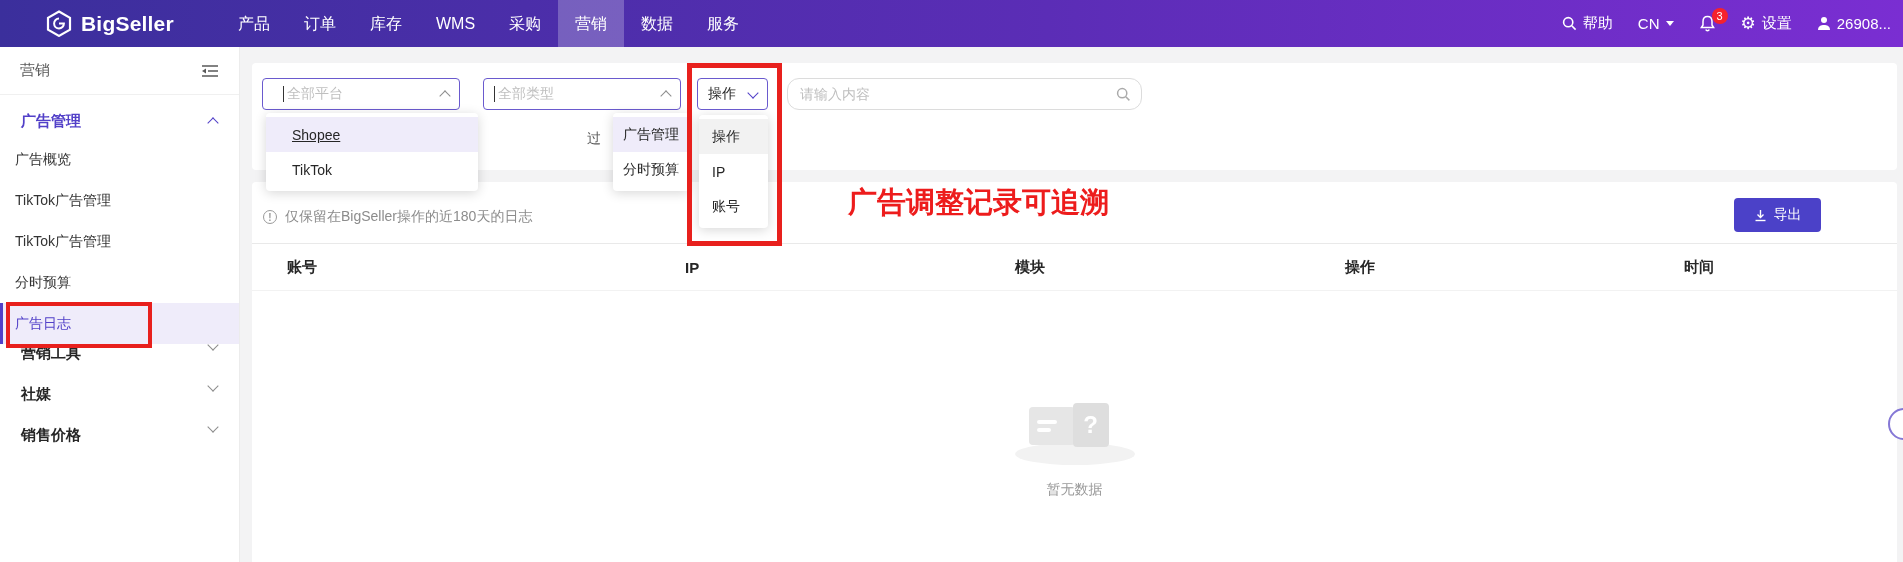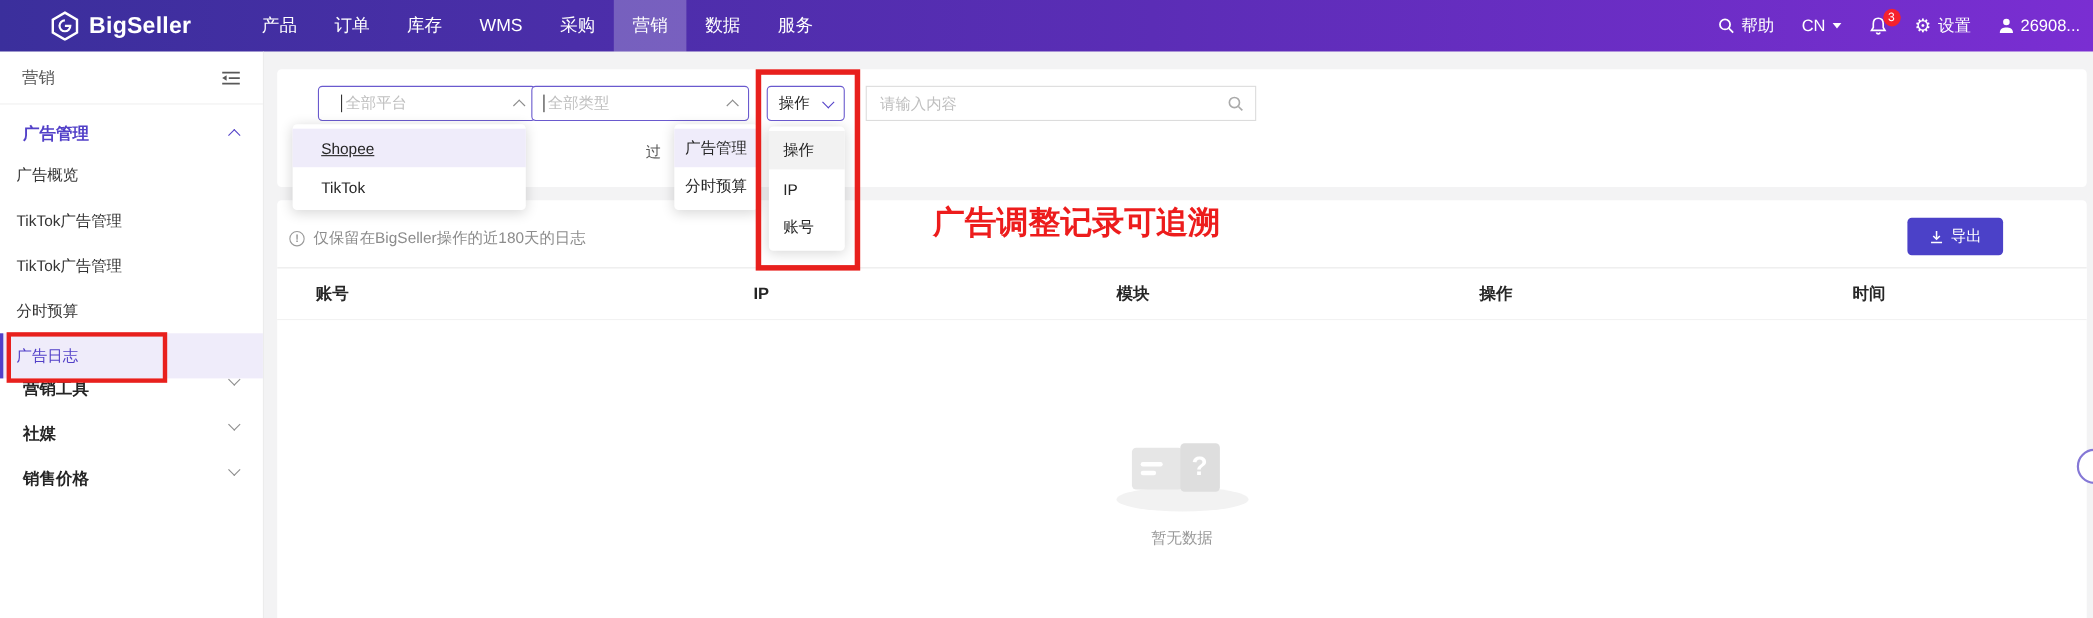--- a/index.html
+++ b/index.html
@@ -41,21 +41,21 @@
   #log-card{left:12px;top:135px;width:1645px;height:calc(100% - 135px);border-radius:4px 4px 0 0;}
   .sel{position:absolute;height:32px;background:#fff;border:1px solid #6a5ace;border-radius:4px;display:flex;
        align-items:center;padding:0 10px;font-size:14px;box-sizing:border-box;cursor:pointer;}
   .ph{color:#bfbfbf;}
   .cursor-bar{width:1px;height:16px;background:#333;margin-right:3px;}
   .sel .spacer{flex:1;}
   .panel{position:absolute;background:#fff;border-radius:4px;box-shadow:0 2px 12px rgba(0,0,0,.16);padding:4px 0;z-index:5;box-sizing:border-box;}
   .opt{height:35px;display:flex;align-items:center;font-size:14px;color:#262626;cursor:pointer;white-space:nowrap;}
   .opt.hl{background:#efecfa;}
   .opt.hlg{background:#f2f2f2;}
-  #search-box{position:absolute;left:547px;top:31px;width:355px;height:32px;border:1px solid #dcdcdc;border-radius:0;
+  #search-box{position:absolute;left:547px;top:31px;width:355px;height:32px;border:1px solid #dcdcdc;border-radius:12px;
               background:#fff;box-sizing:border-box;display:flex;align-items:center;padding:0 10px;}
   #search-box input{flex:1;border:none;outline:none;font-size:14px;color:#333;font-family:inherit;background:transparent;}
   #search-box input::placeholder{color:#bfbfbf;}
   #annotation{position:absolute;left:608px;top:136px;font-size:29px;font-weight:bold;color:#ed1c1c;z-index:8;white-space:nowrap;}
   #obscured{position:absolute;left:347px;top:83px;font-size:14px;color:#595959;z-index:1;}
   #notice{position:absolute;left:23px;top:161px;display:flex;align-items:center;gap:8px;color:#8c8c8c;font-size:14px;z-index:2;}
   .info-ic{width:14px;height:14px;border:1px solid #9a9a9a;border-radius:50%;font-size:10px;line-height:14px;text-align:center;
            color:#9a9a9a;box-sizing:border-box;font-weight:bold;}
   #export-btn{position:absolute;left:1494px;top:151px;width:87px;height:34px;background:#4b41c8;border-radius:4px;border:none;
               color:#fff;font-size:14px;display:flex;align-items:center;justify-content:center;gap:7px;cursor:pointer;z-index:2;font-family:inherit;}
@@ -162,21 +162,21 @@
     </div>
     <div class="redbox" style="left:6px;top:255px;width:146px;height:46px;"></div>
   </div>
 
   <div id="main">
 
     <div class="card" id="filter-card"></div>
 
     <span id="obscured">过</span>
 
-    <div class="sel" style="left:49px;top:31px;width:198px;padding-left:20px;">
+    <div class="sel" style="left:22px;top:31px;width:198px;padding-left:20px;">
       <span class="cursor-bar"></span>
       <span class="ph">全部平台</span>
       <span class="spacer"></span>
       <span class="chev up"></span>
     </div>
     <div class="panel" style="left:26px;top:66px;width:212px;">
       <div class="opt hl" style="padding-left:26px;text-decoration:underline;">Shopee</div>
       <div class="opt" style="padding-left:26px;">TikTok</div>
     </div>
 

